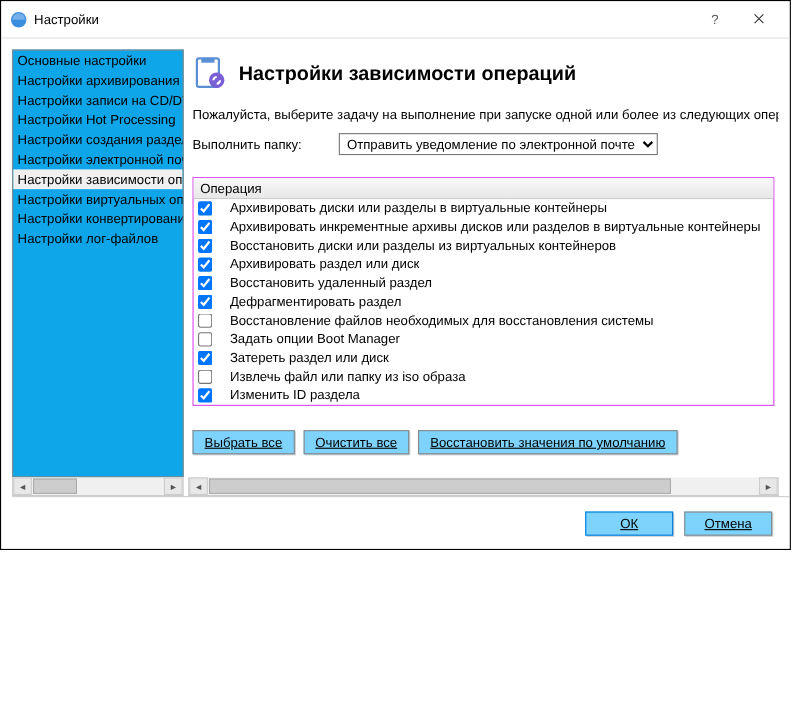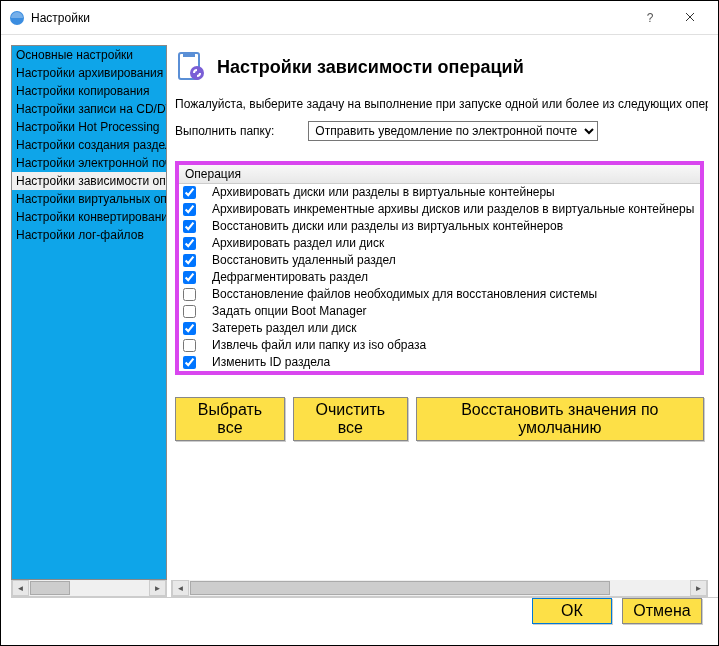--- a/index.html
+++ b/index.html
@@ -1,46 +1,46 @@
 <!DOCTYPE html>
 <html><head>
 <meta charset="utf-8">
 <style>
 * { box-sizing: border-box; margin: 0; padding: 0; }
 body { font-family: "Segoe UI", Tahoma, sans-serif; font-size: 12px; background: #fff; color: #000; }
-.window { width: 719px; height: 646px; border: 1px solid #000; background: #fff; display: flex; flex-direction: column; }
+.window { width: 719px; height: 500px; border: 1px solid #000; background: #fff; display: flex; flex-direction: column; }
 .titlebar { height: 34px; display: flex; align-items: center; padding: 0 8px; border-bottom: 1px solid #e0e0e0; }
 .titlebar-icon { width: 16px; height: 16px; margin-right: 6px; }
 .titlebar-text { flex: 1; font-size: 12px; }
 .titlebar-btn { width: 40px; height: 30px; display: flex; align-items: center; justify-content: center; color: #555; }
 .body-area { flex: 1; display: flex; padding: 10px 10px 0 10px; gap: 4px; overflow: hidden; }
 .sidebar-wrap { width: 156px; display: flex; flex-direction: column; }
 .sidebar { flex: 1; border: 1px solid #888; background: #0ea5e9; overflow: hidden; }
 .sidebar-item { padding: 1px 4px; white-space: nowrap; cursor: pointer; font-size: 12px; line-height: 16px; }
 .sidebar-item.selected { background: #f0f0f0; }
 .scrollbar-h { height: 17px; background: #f0f0f0; border: 1px solid #ccc; border-top: none; display: flex; }
 .sb-btn { width: 17px; background: #e8e8e8; border: 1px solid #ccc; display: flex; align-items: center; justify-content: center; font-size: 8px; color: #555; }
 .sb-thumb { width: 40px; background: #cdcdcd; margin: 1px; border: 1px solid #aaa; }
 .sb-track { flex: 1; }
 .main { flex: 1; display: flex; flex-direction: column; overflow: hidden; }
 .main-header { display: flex; align-items: center; gap: 10px; padding: 6px 4px 14px 4px; }
 .main-icon { width: 32px; height: 32px; }
 .main-title { font-size: 18px; font-weight: bold; }
 .desc { padding: 0 4px 10px 4px; font-size: 12px; white-space: nowrap; overflow: hidden; }
 .task-row { display: flex; align-items: center; gap: 6px; padding: 0 4px 8px 4px; }
 .task-select { flex: 0 0 auto; width: 290px; border: 1px solid #767676; font-size: 12px; padding: 1px 2px; height: 20px; background: #fff; margin-left: 28px; }
-.oplist-wrap { border: 4px solid #d946ef; margin: 12px 4px; flex: 0 0 auto; }
+.oplist-wrap { border: 1px solid #d946ef; margin: 12px 4px; flex: 0 0 auto; }
 .oplist-header { background: linear-gradient(#f8f8f8, #e8e8e8); border-bottom: 1px solid #ccc; padding: 2px 6px; font-size: 12px; }
 .oplist { max-height: 192px; overflow: hidden; }
 .oprow { display: flex; align-items: center; gap: 16px; padding: 0 4px; line-height: 17px; white-space: nowrap; }
 .oprow input[type=checkbox] { width: 13px; height: 13px; margin: 0; }
 .btn-row { display: flex; gap: 8px; padding: 10px 4px; }
-.btn { border: 1px solid #888; background: #fde047; padding: 3px 10px; font-size: 16px; cursor: pointer; box-shadow: 1px 1px 0 #ccc; }
+.btn { border: 1px solid #888; background: #7dd3fc; padding: 3px 10px; font-size: 12px; cursor: pointer; box-shadow: 1px 1px 0 #ccc; text-decoration: underline; }
 .main-scroll { margin-top: auto; }
-.footer { height: 48px; border-top: 1px solid #ccc; display: flex; align-items: flex-start; justify-content: flex-end; gap: 10px; padding: 0 16px; margin-left: 10px; }
+.footer { height: 48px; border-top: 1px solid #ccc; display: flex; align-items: center; justify-content: flex-end; gap: 10px; padding: 0 16px; margin-left: 10px; }
 .footer .btn { min-width: 80px; text-align: center; }
 .footer .btn.primary { border: 1px solid #0078d7; }
 </style>
 </head>
 <body>
 
 <div class="window">
   <div class="titlebar">
     <span class="titlebar-icon">
       <svg viewBox="0 0 16 16">
@@ -59,21 +59,20 @@
           </svg>
       </span>
     </div>
   </div>
 
   <div class="body-area">
     <div class="sidebar-wrap">
       <div class="sidebar" id="sidebar">
           <div class="sidebar-item">Основные настройки</div>
           <div class="sidebar-item">Настройки архивирования</div>
-          <div class="sidebar-item">Настройки копирования</div>
           <div class="sidebar-item">Настройки записи на CD/DVD</div>
           <div class="sidebar-item">Настройки Hot Processing</div>
           <div class="sidebar-item">Настройки создания разделов</div>
           <div class="sidebar-item">Настройки электронной почты</div>
           <div class="sidebar-item selected">Настройки зависимости операций</div>
           <div class="sidebar-item">Настройки виртуальных операций</div>
           <div class="sidebar-item">Настройки конвертирования</div>
           <div class="sidebar-item">Настройки лог-файлов</div>
         </div>
       <div class="scrollbar-h">

